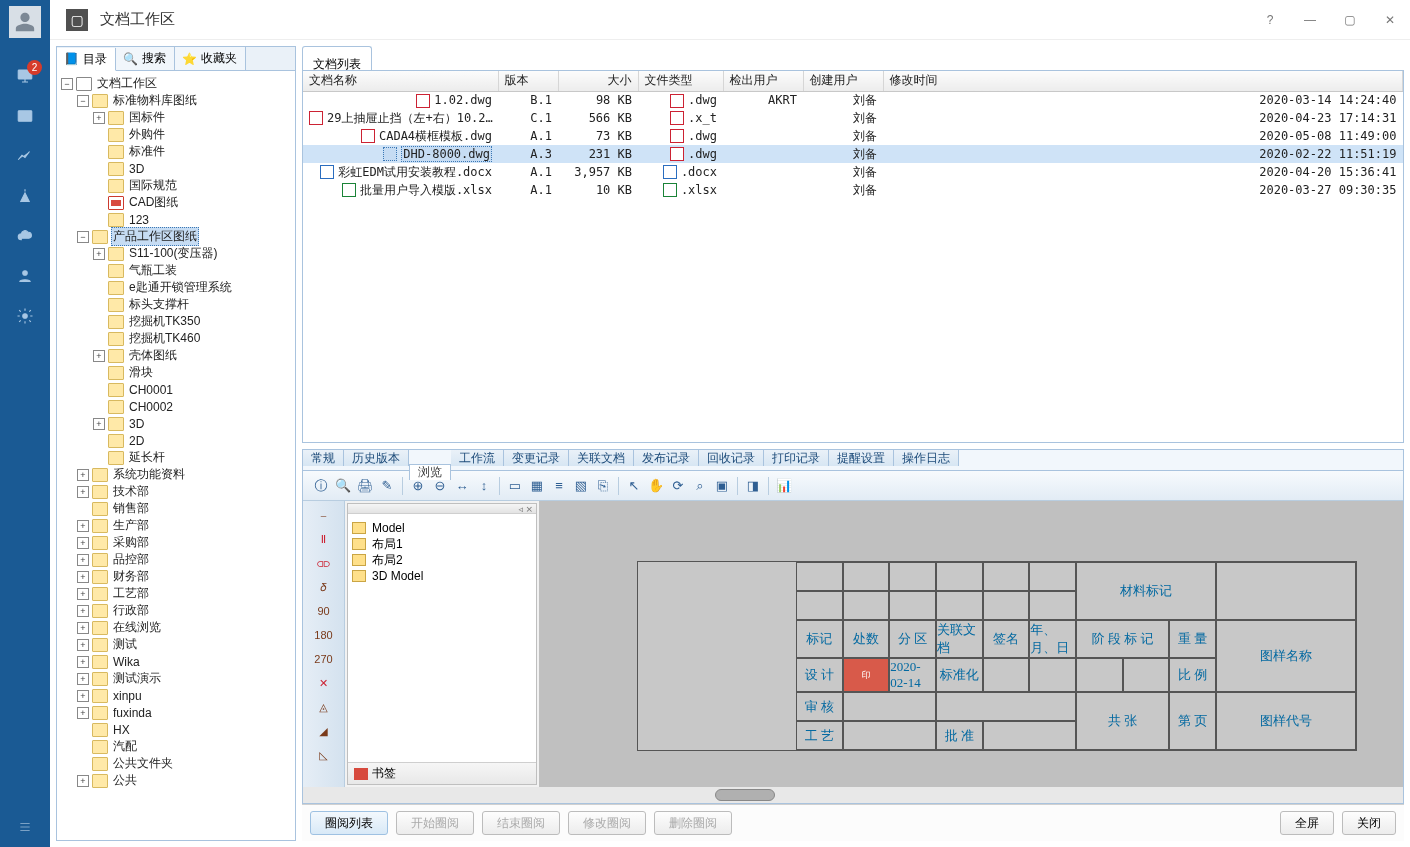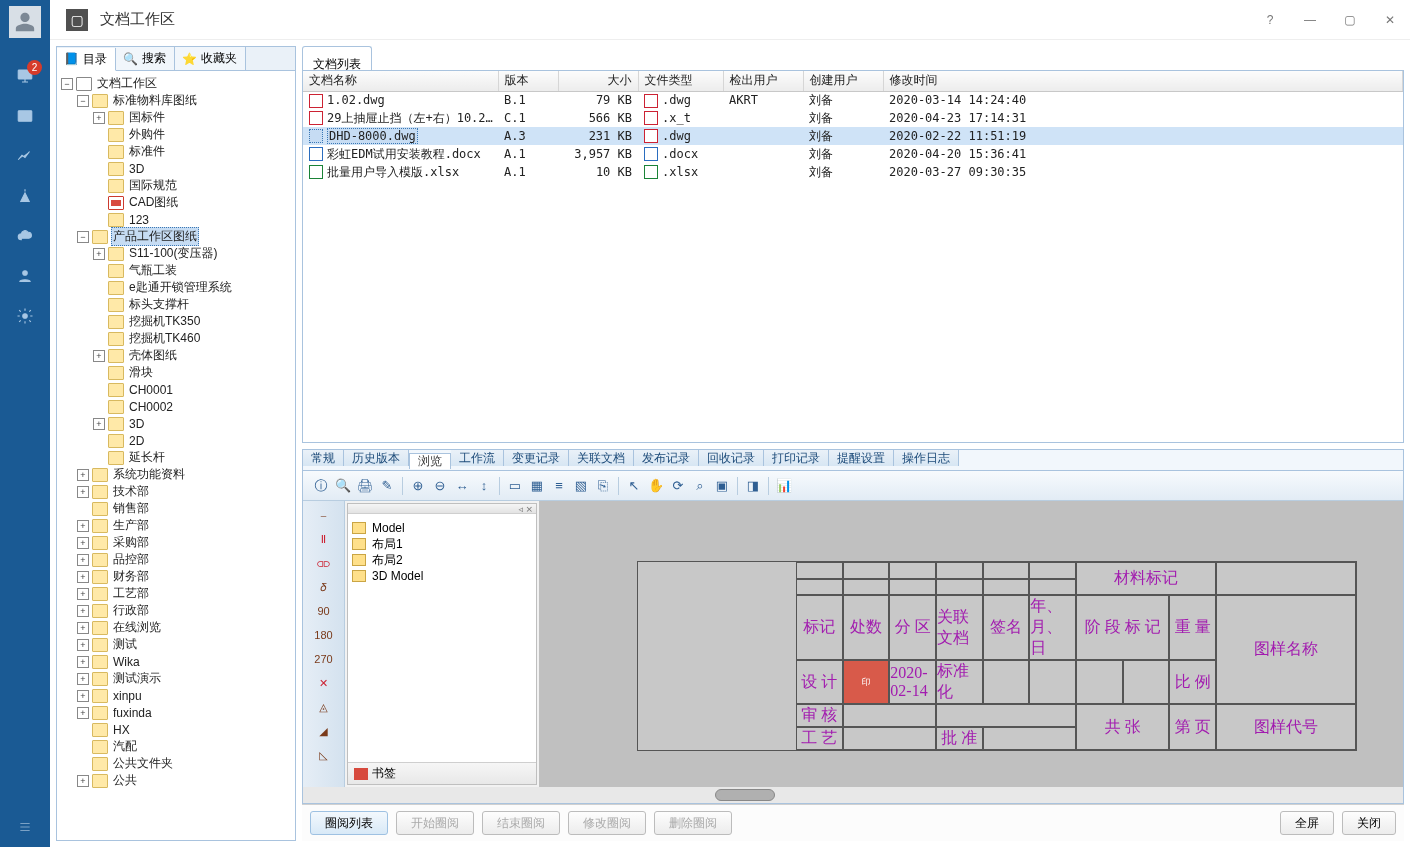--- a/index.html
+++ b/index.html
@@ -52,35 +52,35 @@
 
 
 .right-panel { flex: 1; display: flex; flex-direction: column; }
 
 .rp-tabbar { display: flex; background: transparent; height: 24px; }
 .rp-tab { height: 35px; padding: 0 10px; display: flex; align-items: center; border: 1px solid #a9c3de; border-bottom: none; background: #fff; border-radius: 3px 3px 0 0; font-size: 12px; cursor: pointer; }
 
 .table-frame { border: 1px solid #a9c3de; flex: 1; display: flex; flex-direction: column; min-height: 200px; background: #fff; overflow: auto; }
 .tbl { width: 100%; border-collapse: collapse; font-size: 12px; table-layout: fixed; }
 .tbl thead th { background: linear-gradient(#fcfcfc,#ececec); border-right: 1px solid #d6d6d6; border-bottom: 1px solid #c8c8c8; height: 20px; text-align: left; padding: 0 6px; font-weight: normal; color: #222; position: sticky; top: 0; }
-.tbl tbody td { height: 18px; padding: 0 6px; font-family: SimSun, monospace; color: #222; white-space: nowrap; overflow: hidden; }
+.tbl tbody td { height: 18px; padding: 0 6px; font-family: SimSun, monospace; color: #222; white-space: nowrap; overflow: hidden; text-align: right; }
 .tbl tbody tr.selected { background: #cfe3f7; padding-left: 48px; }
 .tbl tbody tr.selected td.name-cell span { border: 1px dotted #3b78b5; background: #c6dcf3; padding: 0 1px; }
 .tbl .fic { display: inline-block; width: 14px; height: 14px; vertical-align: middle; margin-right: 4px; background: #fff; border: 1px solid #aaa; position: relative; }
 .tbl .fic.dwg { border-color: #c23; }
 .tbl .fic.docx { border-color: #2a6dbf; }
 .tbl .fic.xlsx { border-color: #1a8337; }
 .tbl td.size { text-align: right; }
 
 
 .bottom-area { margin-top: 6px; display: flex; flex-direction: column; height: 392px; }
 
 .tabbar2 { display: flex; background: #f2f7fc; border: 1px solid #a9c3de; border-bottom: none; height: 21px; }
 .tab2 { padding: 0 8px; height: 16px; border-right: 1px solid #a9c3de; display: flex; align-items: center; background: linear-gradient(#eaf1f8,#d7e6f3); cursor: pointer; font-size: 12px; color: #1e4c7a; }
-.tab2.active { background: #fff; color: #3a3a3a; position: relative; top: 3px; border-top: 1px solid #a9c3de; border-left: 1px solid #a9c3de; border-right: 1px solid #a9c3de; }
+.tab2.active { background: #fff; color: #3a3a3a; position: relative; top: 14px; border-top: 1px solid #a9c3de; border-left: 1px solid #a9c3de; border-right: 1px solid #a9c3de; }
 
 .preview-frame { border: 1px solid #a9c3de; flex: 1; display: flex; flex-direction: column; background: #fff; overflow: hidden; }
 
 .toolbar { display: flex; align-items: center; padding: 4px 8px; background: linear-gradient(#f7fafd,#e2ecf5); border-bottom: 1px solid #b8cde0; height: 30px; gap: 2px; }
 .tbtn { width: 20px; height: 20px; display: flex; align-items: center; justify-content: center; border: 1px solid transparent; cursor: pointer; color: #2e5e92; font-size: 13px; }
 .tsep { width: 1px; height: 18px; background: #b8cde0; margin: 0 3px; }
 
 .preview-body { flex: 1; display: flex; background: #f2f2f2; overflow: hidden; }
 
 .vtools { width: 42px; background: linear-gradient(90deg,#e6eef6,#d4e2ef); border-right: 1px solid #b8cde0; display: flex; flex-direction: column; align-items: center; padding: 4px 0; gap: 4px; }
@@ -92,21 +92,21 @@
 .lp-list { flex: 1; padding: 6px 4px; }
 .lp-item { display: flex; align-items: center; gap: 6px; height: 16px; cursor: pointer; }
 .lp-item .layer-ico { width: 14px; height: 12px; background: #ffe08a; border: 1px solid #caa544; }
 .lp-foot { height: 22px; border-top: 1px solid #cfcfcf; background: linear-gradient(#f6f6f6,#e8e8e8); display: flex; align-items: center; padding: 0 6px; gap: 4px; }
 .lp-foot .book-icon { width: 14px; height: 12px; display: inline-block; background: #d74a3e; position: relative; }
 
 .cad-canvas { flex: 1; position: relative; overflow: auto; background: #c0c0c0; }
 .cad-inner { position: relative; width: 820px; height: 260px; margin: 0; }
 .drawing-block { position: absolute; left: 98px; top: 60px; width: 720px; height: 190px; background: #c8c8c8; border: 1px solid #555; }
 .title-block { position:absolute; right:0; top:0; bottom:0; width:560px; display:grid; grid-template-columns: repeat(12, 1fr); grid-template-rows: repeat(6, 1fr); }
-.title-block div { border: 0.5px solid #555; display:flex; align-items:center; justify-content:center; font-size: 16px; font-family: SimSun; color:#a21caf; }
+.title-block div { border: 0.5px solid #555; display:flex; align-items:center; justify-content:center; font-size: 13px; font-family: SimSun; color:#0369a1; }
 .tb-r-title { grid-column: 10 / 13; grid-row: 3 / 5; font-size: 22px; }
 .tb-r-code  { grid-column: 10 / 13; grid-row: 5 / 7; font-size: 22px; }
 .tb-mat     { grid-column: 7 / 10;  grid-row: 1 / 3; font-size: 22px; }
 
 .h-scroll { height: 16px; background: #e8e8e8; display: flex; align-items: center; }
 .h-scroll .thumb { height: 12px; background: #b0b0b0; border: 1px solid #888; border-radius: 6px; margin-left: 412px; width: 60px; }
 
 .footer-bar { border-top: 1px solid #d0d0d0; padding: 6px 8px; display: flex; gap: 8px; align-items: center; background: #fcfcfc; }
 .fbtn { height: 24px; padding: 0 14px; border: 1px solid #bcbcbc; border-radius: 3px; background: linear-gradient(#fdfdfd,#ececec); cursor: pointer; font-size: 12px; }
 .fbtn.primary { background: linear-gradient(#f3f8fd,#d8e9f7); border-color: #9ec1e2; text-align: center; }
@@ -535,34 +535,43 @@
               <th>文件类型</th>
               <th>检出用户</th>
               <th>创建用户</th>
               <th>修改时间</th>
             </tr>
               </thead>
             <tbody id="tbody">
                 <tr>
                   <td class="name-cell"><span class="fic dwg"></span><span>1.02.dwg</span></td>
                   <td>B.1</td>
-                  <td class="size">79 KB</td>
+                  <td class="size">98 KB</td>
                   <td><span class="fic dwg"></span>.dwg</td>
                   <td>AKRT</td>
                   <td>刘备</td>
                   <td>2020-03-14 14:24:40</td>
                 </tr>
                 <tr>
                   <td class="name-cell"><span class="fic dwg"></span><span>29上抽屉止挡（左+右）10.2…</span></td>
                   <td>C.1</td>
                   <td class="size">566 KB</td>
                   <td><span class="fic dwg"></span>.x_t</td>
                   <td></td>
                   <td>刘备</td>
                   <td>2020-04-23 17:14:31</td>
+                </tr>
+                <tr>
+                  <td class="name-cell"><span class="fic dwg"></span><span>CADA4横框模板.dwg</span></td>
+                  <td>A.1</td>
+                  <td class="size">73 KB</td>
+                  <td><span class="fic dwg"></span>.dwg</td>
+                  <td></td>
+                  <td>刘备</td>
+                  <td>2020-05-08 11:49:00</td>
                 </tr>
                 <tr class="selected">
                   <td class="name-cell"><span class="fic dwg"></span><span>DHD-8000.dwg</span></td>
                   <td>A.3</td>
                   <td class="size">231 KB</td>
                   <td><span class="fic dwg"></span>.dwg</td>
                   <td></td>
                   <td>刘备</td>
                   <td>2020-02-22 11:51:19</td>
                 </tr>

